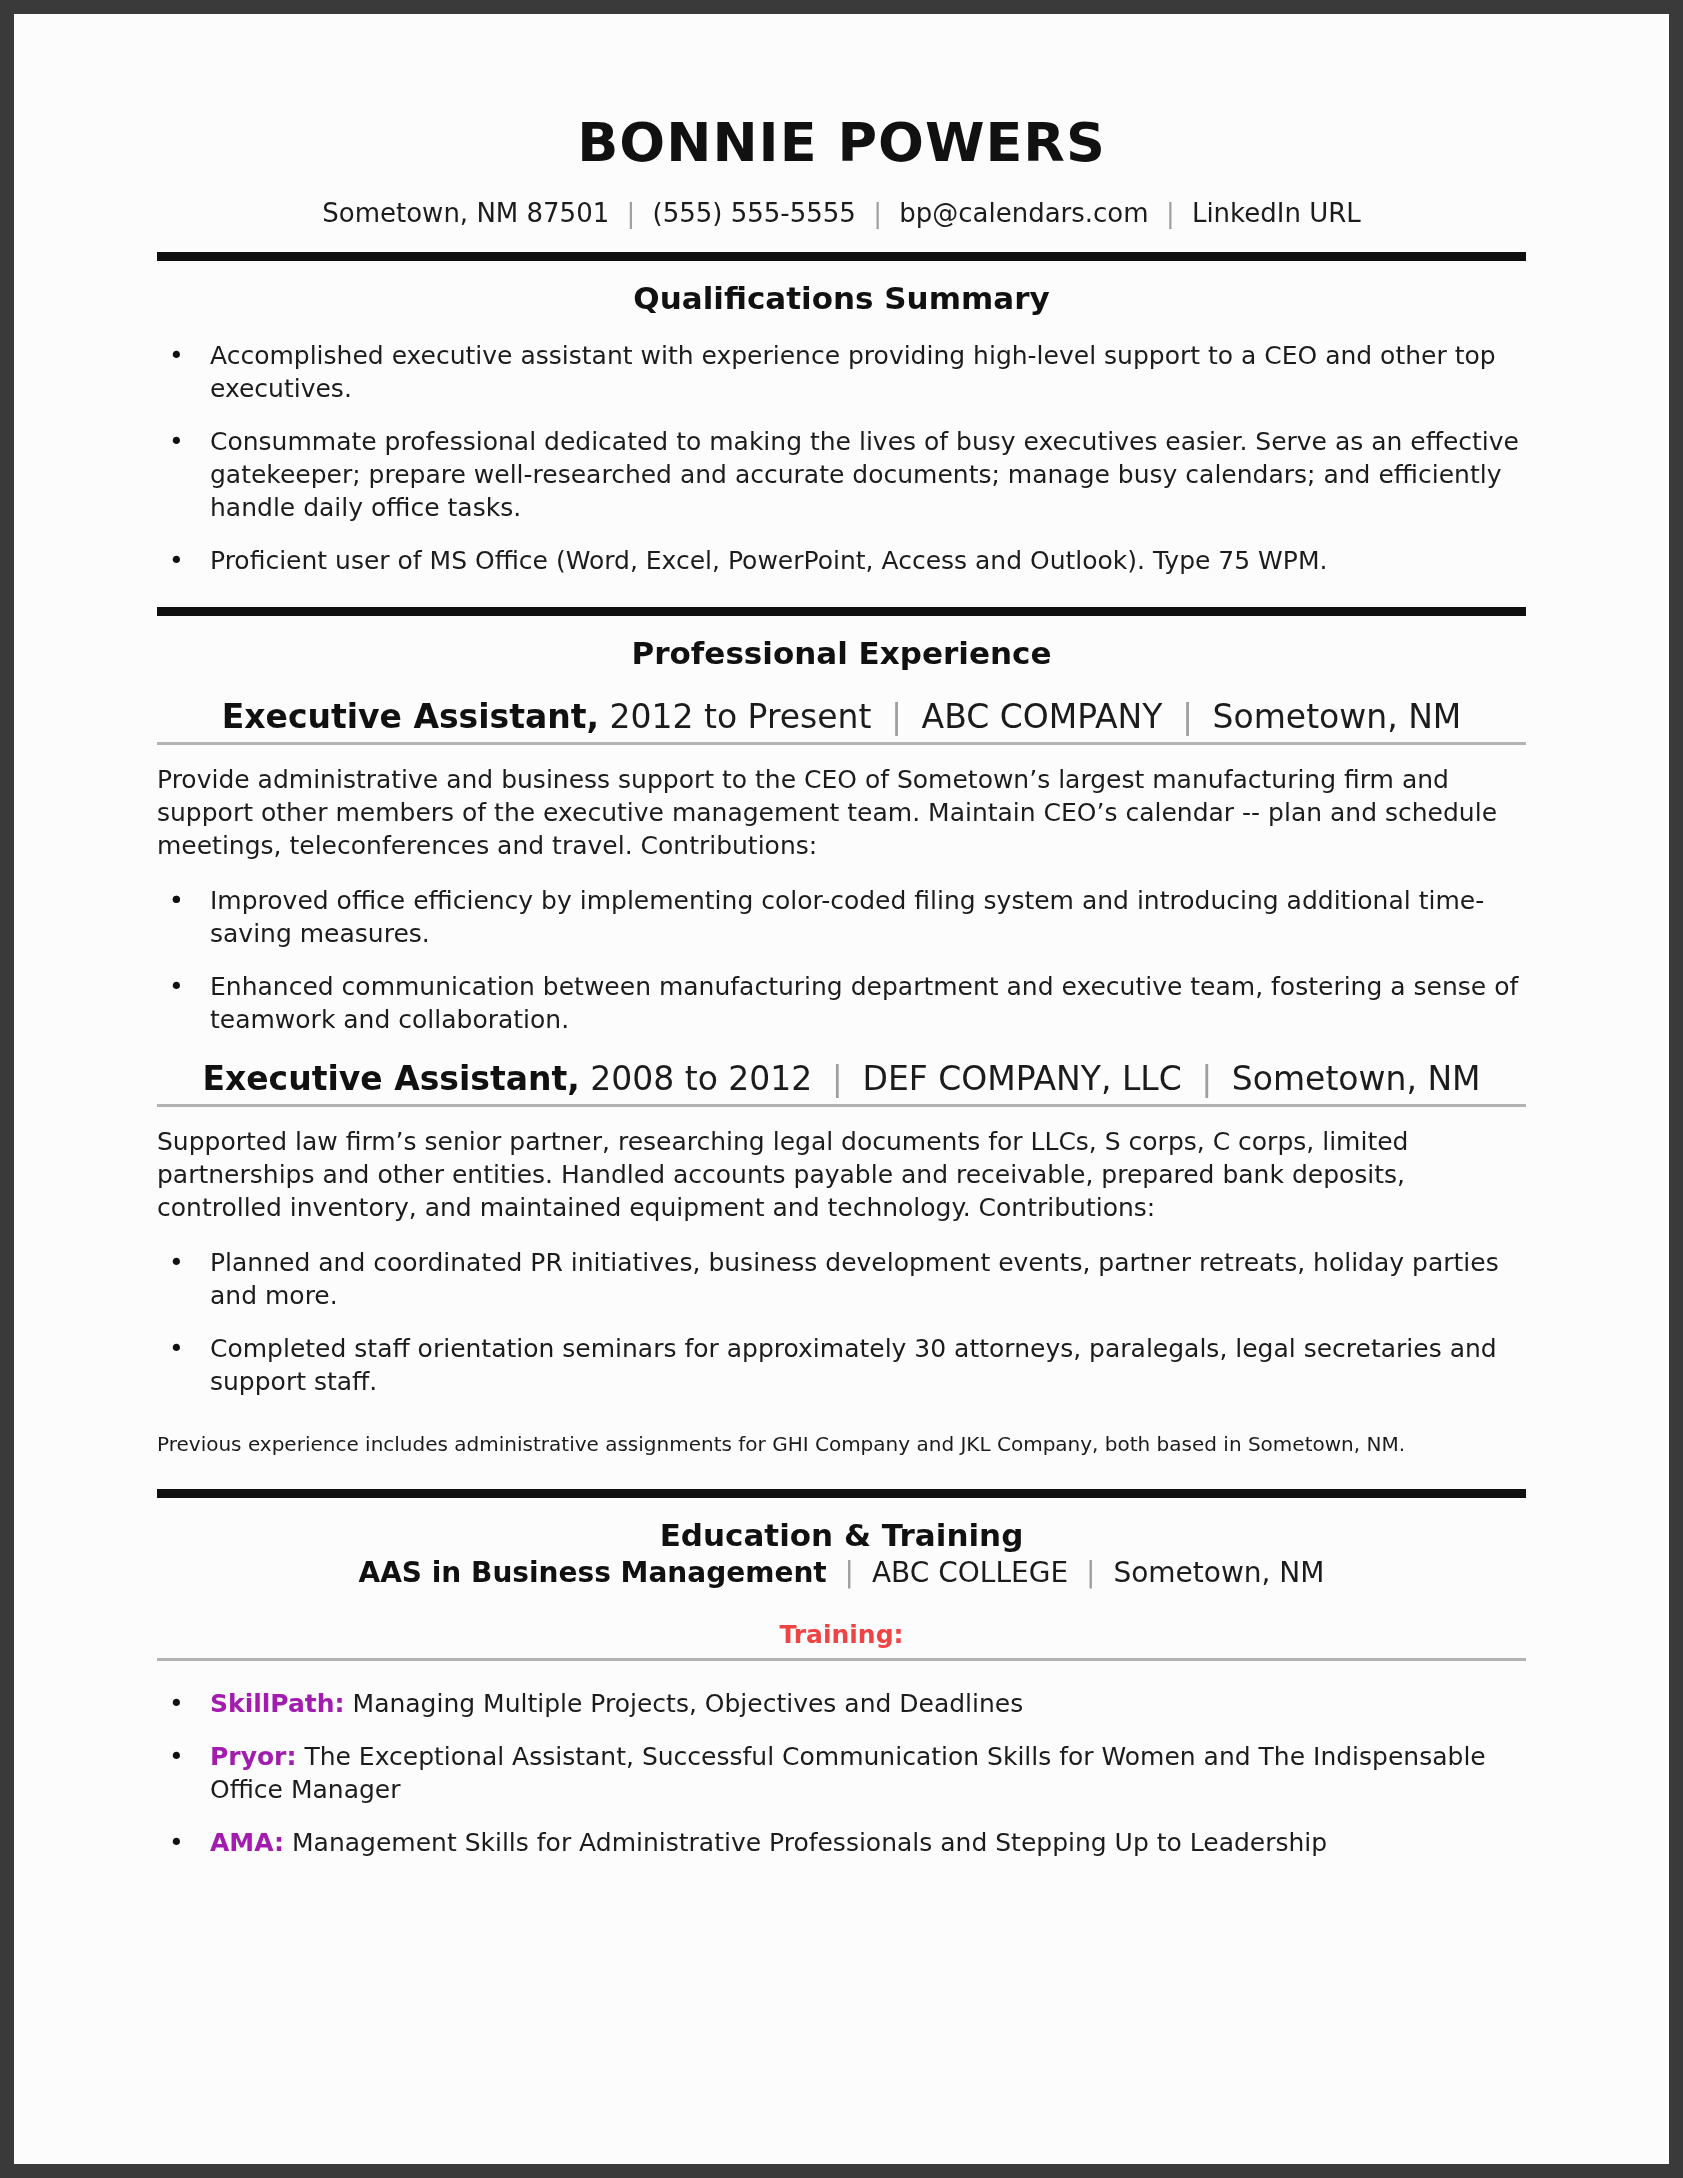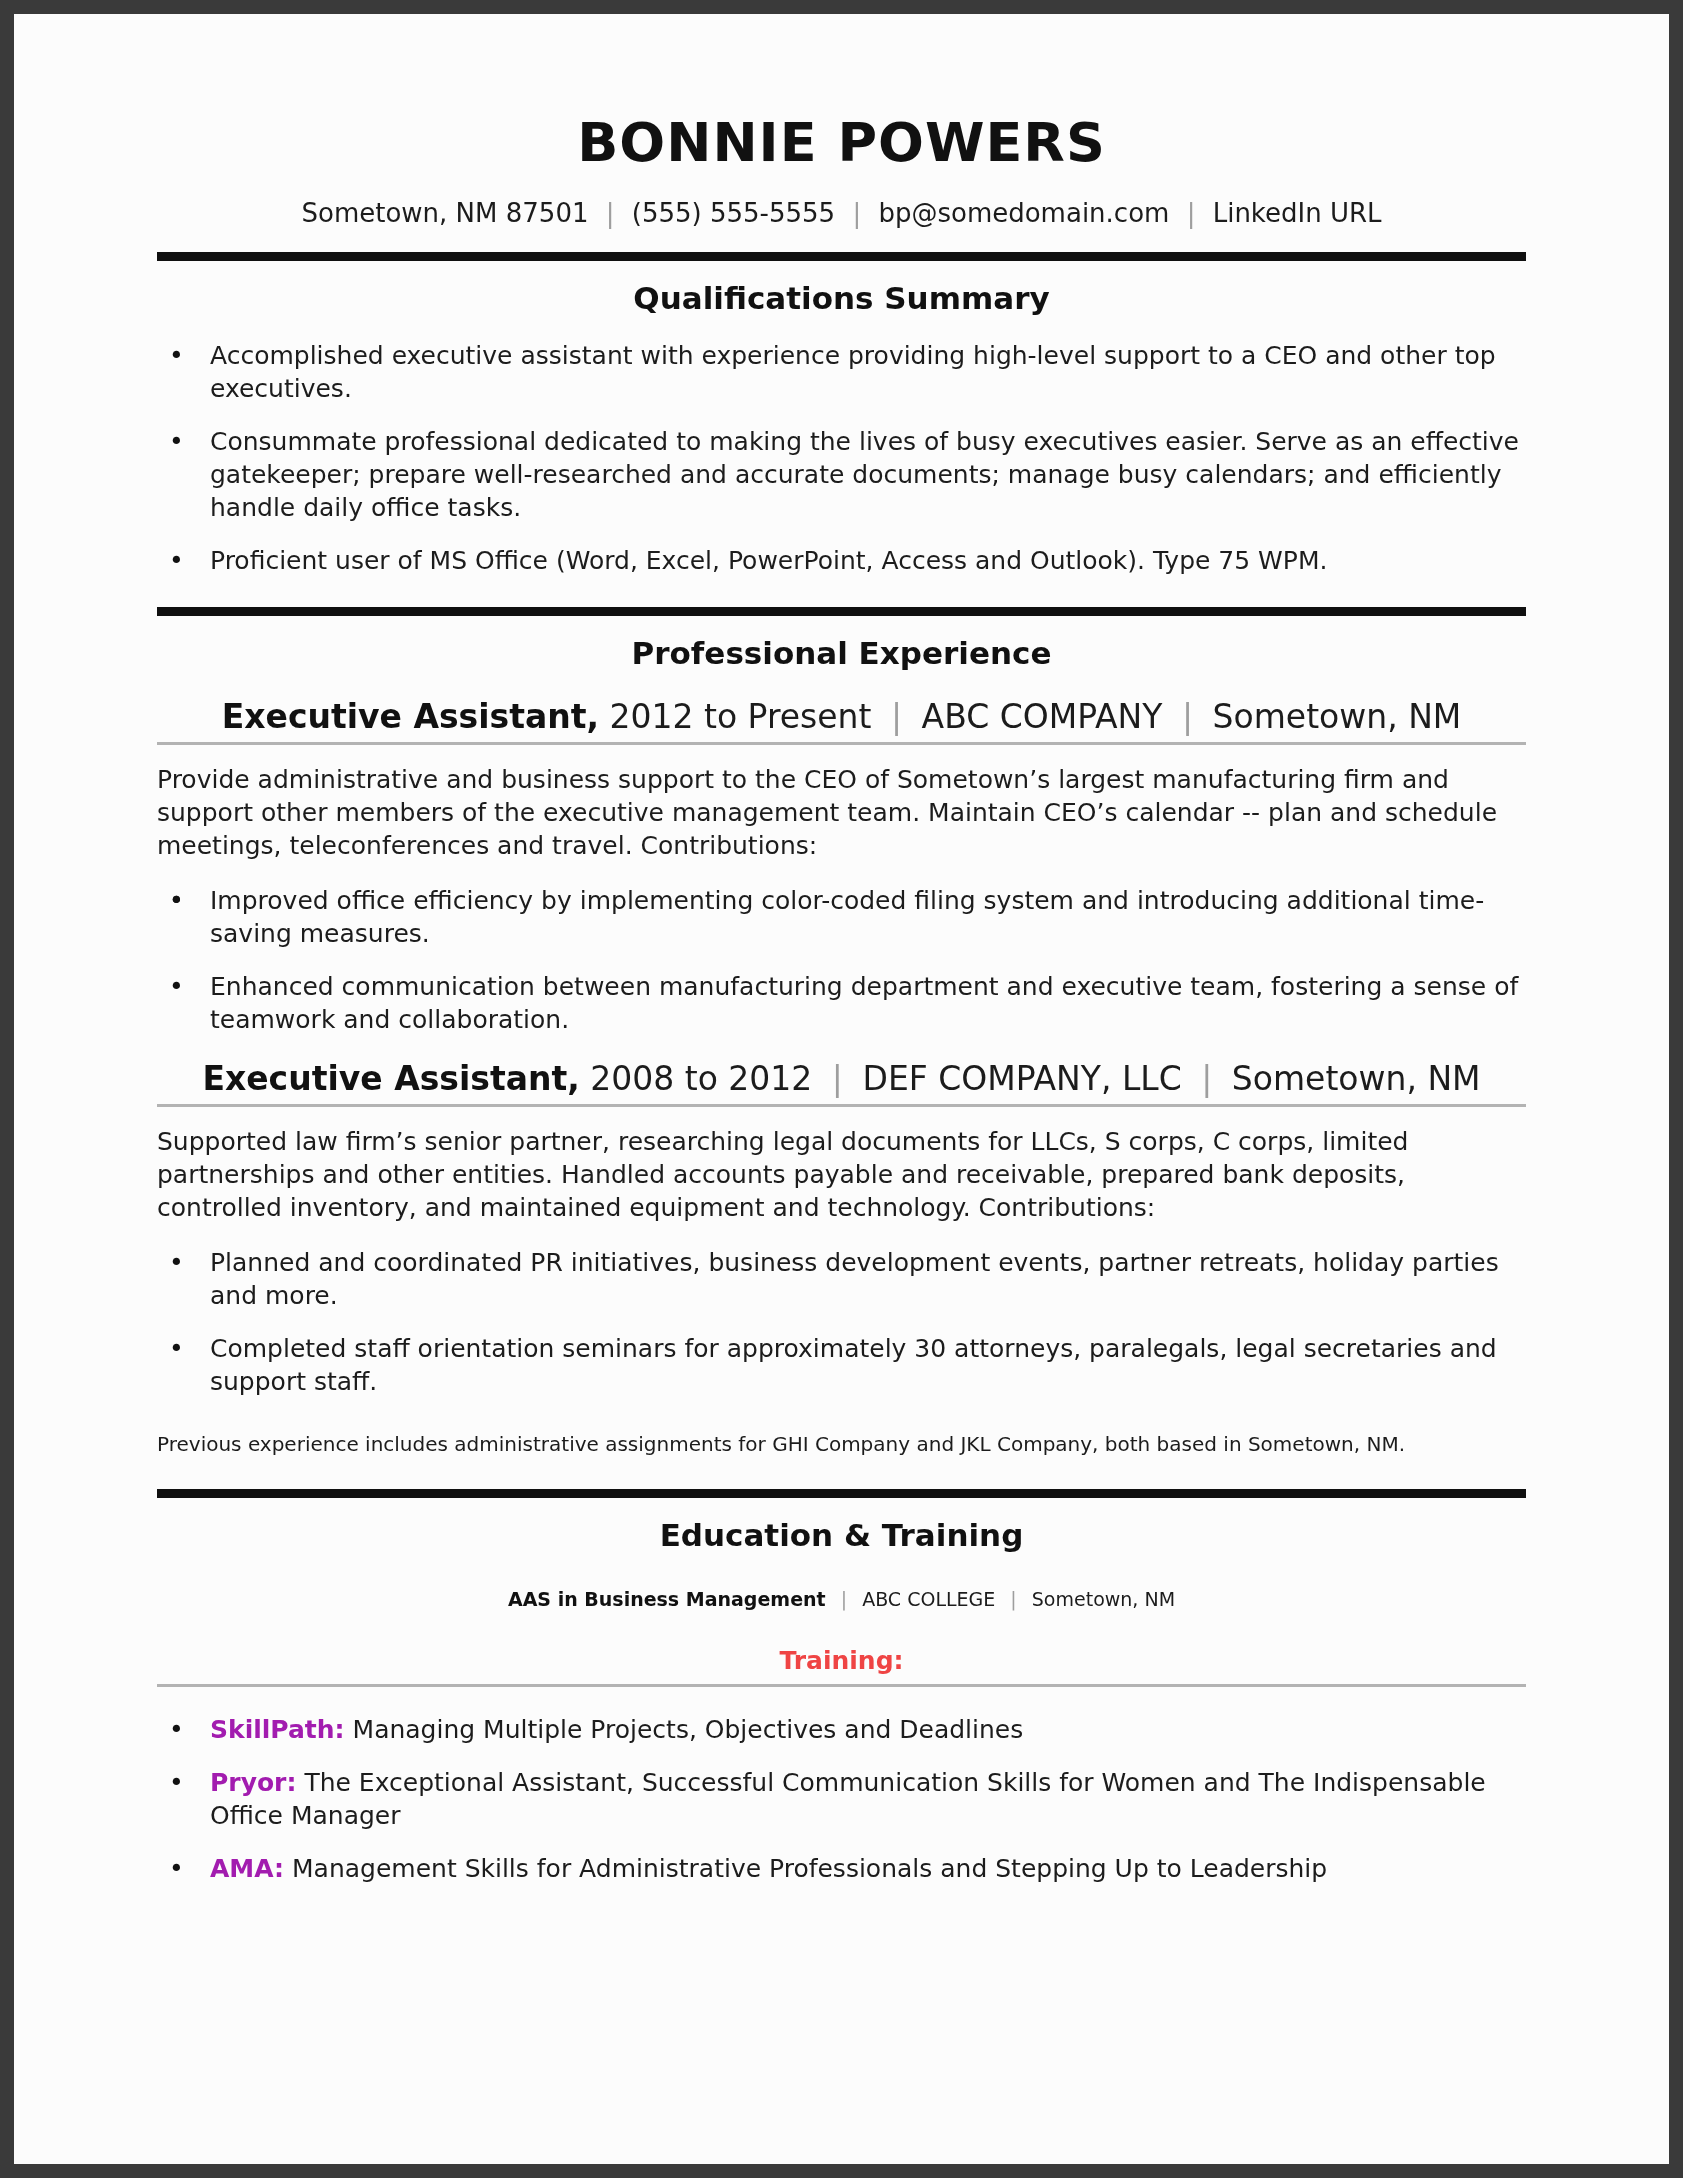--- a/index.html
+++ b/index.html
@@ -76,22 +76,21 @@
     line-height: 34px;
     text-align: center;
   }
   .job-head b, .degree-line b { color: #111; }
 
   .para { margin: 18px 0 0; font-size: 25px; line-height: 33px; }
   .para .ital, .note { }
   .note { margin: 30px 0 16px; font-size: 20px; line-height: 33px; }
 
   .degree-line {
-    margin-top: 26px;
-    font-size: 19px;
+    font-size: 28px;
     line-height: 34px;
     text-align: center;
   }
   .training-head {
     margin-top: 28px;
     padding-bottom: 6px;
     border-bottom: 3px solid #b3b3b3;
     font-size: 25px;
     line-height: 34px;
     text-align: center;
@@ -104,21 +103,21 @@
 <body>
 
 <div class="content">
 
   <h1 class="name">BONNIE POWERS</h1>
   <div class="contact">
     <span>Sometown, NM 87501</span>
     <span class="sep">|</span>
     <span>(555) 555-5555</span>
     <span class="sep">|</span>
-    <span>bp@somedomain.com</span>
+    <span>bp@calendars.com</span>
     <span class="sep">|</span>
     <span>LinkedIn URL</span>
   </div>
 
   <div class="rule after-contact"></div>
 
   <h2 class="sec-heading">Qualifications Summary</h2>
   <div class="list">
     <div class="li">
       <span class="dot">•</span>

